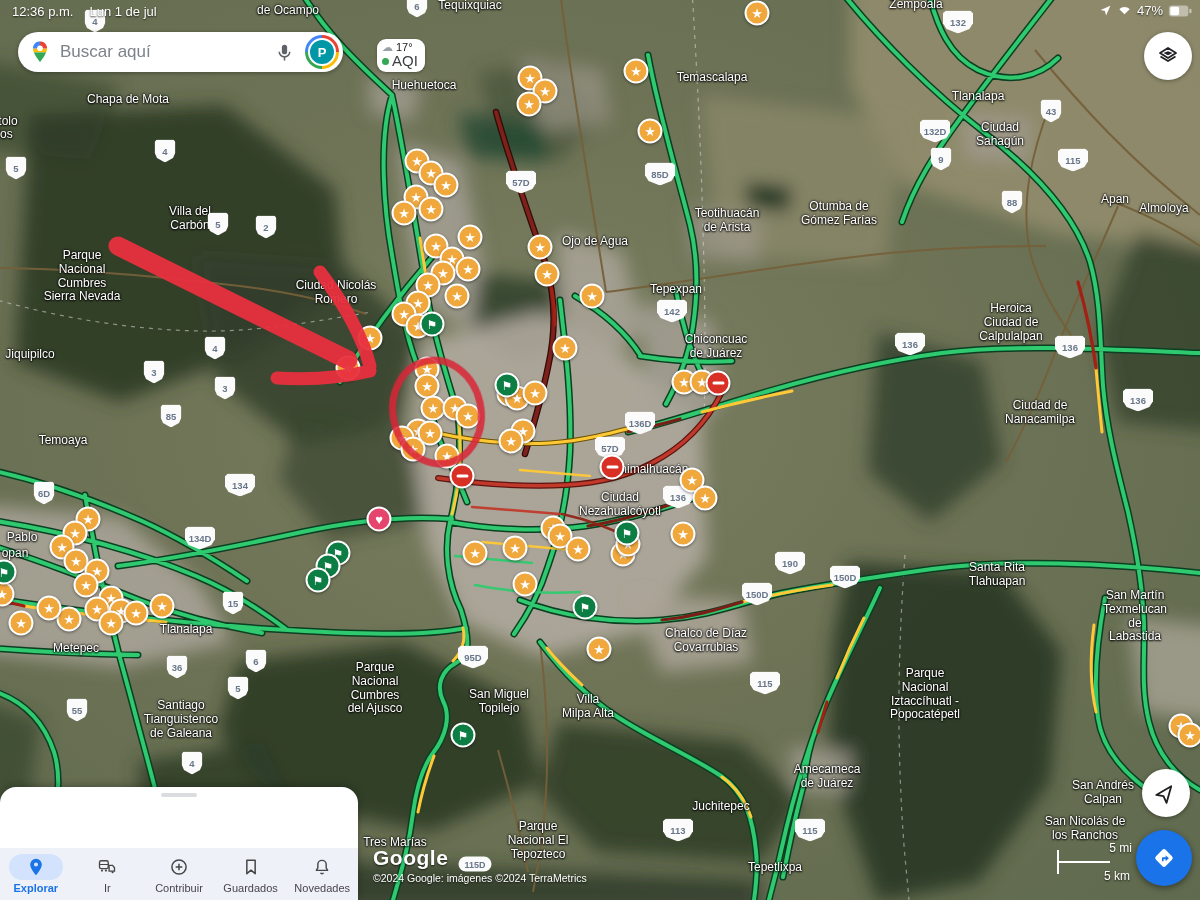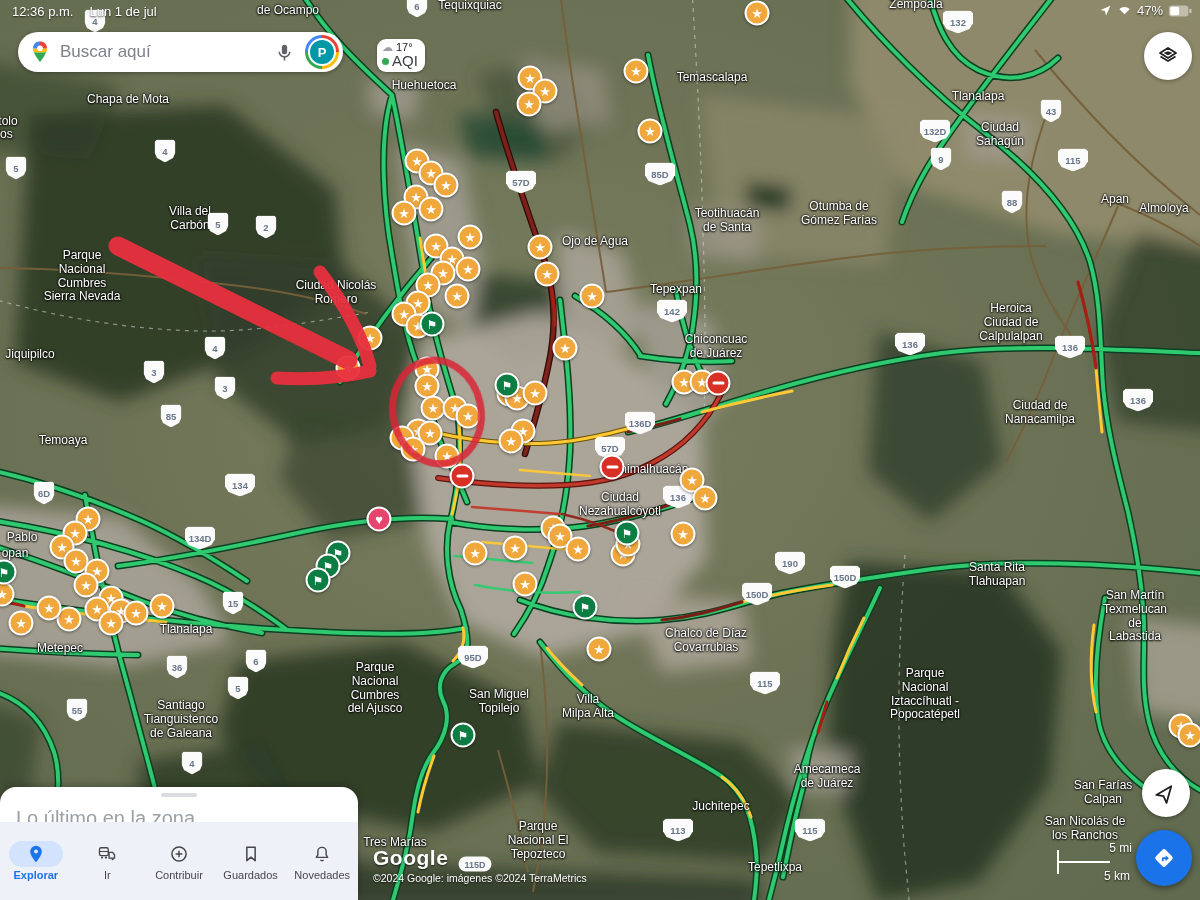--- a/index.html
+++ b/index.html
@@ -64,21 +64,21 @@
   #weather-temp{font-size:11px;color:#202124;font-weight:500}
   #weather-cloud{color:#9aa0a6;font-size:11px}
   .aqi-dot{width:7px;height:7px;border-radius:50%;background:#34a853}
   #weather-aqi{font-size:15px;color:#3c4043}
   #layers-btn{right:8px;top:32px;width:48px;height:48px;border-radius:50%;background:#fff;
     box-shadow:0 1px 4px rgba(0,0,0,.35);display:flex;align-items:center;justify-content:center}
   #bottom-sheet{left:0;bottom:0;width:358px;height:113px;background:#fff;border-radius:16px 16px 0 0;
     box-shadow:0 -1px 8px rgba(0,0,0,.3);overflow:hidden}
   .drag-handle{width:36px;height:4px;border-radius:2px;background:#dadce0;margin:6px auto 0}
   #sheet-title{margin:10px 0 0 16px;color:#9aa0a6;font-size:20px}
-  #navbar{position:absolute;left:0;bottom:0;width:100%;height:78px;background:#eef1f7;
+  #navbar{position:absolute;left:0;bottom:0;width:100%;height:52px;background:#eef1f7;
     display:flex;align-items:stretch}
   .nav-item{flex:1;display:flex;flex-direction:column;align-items:center;justify-content:center;gap:2px}
   .nav-pill{width:54px;height:26px;border-radius:14px;display:flex;align-items:center;justify-content:center}
   .nav-item.active .nav-pill{background:#d3e3fd}
   .nav-label{font-size:11px;color:#49454f}
   .nav-item.active .nav-label{color:#1a73e8;font-weight:700}
   #loc-btn{right:10px;bottom:83px;width:48px;height:48px;border-radius:50%;background:#fff;
     box-shadow:0 1px 4px rgba(0,0,0,.4);display:flex;align-items:center;justify-content:center}
   #dir-fab{right:8px;bottom:14px;width:56px;height:56px;border-radius:50%;background:#1a73e8;
     box-shadow:0 2px 6px rgba(0,0,0,.45);display:flex;align-items:center;justify-content:center}
@@ -207,21 +207,21 @@
       <div class="map-label" style="left: 8px; top: 122px;">tolo</div>
       <div class="map-label" style="left: 5px; top: 135px;">los</div>
       <div class="map-label" style="left: 190px; top: 183px; margin-top: 36px;">Villa del
 Carbón</div>
       <div class="map-label" style="left: 978px; top: 97px;">Tlanalapa</div>
       <div class="map-label" style="left: 1000px; top: 135px;">Ciudad
 Sahagún</div>
       <div class="map-label" style="left: 1115px; top: 200px;">Apan</div>
       <div class="map-label" style="left: 1164px; top: 209px;">Almoloya</div>
       <div class="map-label" style="left: 727px; top: 221px;">Teotihuacán
-de Santa</div>
+de Arista</div>
       <div class="map-label" style="left: 839px; top: 214px;">Otumba de
 Gómez Farías</div>
       <div class="map-label" style="left: 595px; top: 242px;">Ojo de Agua</div>
       <div class="map-label" style="left: 676px; top: 290px;">Tepexpan</div>
       <div class="map-label" style="left: 336px; top: 293px;">Ciudad Nicolás
 Romero</div>
       <div class="map-label" style="left: 82px; top: 277px;">Parque
 Nacional
 Cumbres
 Sierra Nevada</div>
@@ -238,42 +238,42 @@
       <div class="map-label" style="left: 620px; top: 505px;">Ciudad
 Nezahualcóyotl</div>
       <div class="map-label" style="left: 22px; top: 538px;">Pablo</div>
       <div class="map-label" style="left: 15px; top: 554px;">opan</div>
       <div class="map-label" style="left: 997px; top: 575px;">Santa Rita
 Tlahuapan</div>
       <div class="map-label" style="left: 1135px; top: 617px;">San Martín
 Texmelucan
 de Labastida</div>
       <div class="map-label" style="left: 186px; top: 630px;">Tlanalapa</div>
-      <div class="map-label" style="left: 60px; top: 649px;">Metepec</div>
+      <div class="map-label" style="left: 76px; top: 649px;">Metepec</div>
       <div class="map-label" style="left: 706px; top: 641px;">Chalco de Díaz
 Covarrubias</div>
       <div class="map-label" style="left: 375px; top: 689px;">Parque
 Nacional
 Cumbres
 del Ajusco</div>
       <div class="map-label" style="left: 478px; top: 702px; margin-left: 21px;">San Miguel
 Topilejo</div>
       <div class="map-label" style="left: 588px; top: 707px;">Villa
 Milpa Alta</div>
       <div class="map-label" style="left: 181px; top: 720px;">Santiago
 Tianguistenco
 de Galeana</div>
       <div class="map-label" style="left: 925px; top: 695px;">Parque
 Nacional
 Iztaccíhuatl -
 Popocatépetl</div>
       <div class="map-label" style="left: 827px; top: 777px;">Amecameca
 de Juárez</div>
       <div class="map-label" style="left: 721px; top: 807px;">Juchitepec</div>
-      <div class="map-label" style="left: 1103px; top: 793px;">San Farías
+      <div class="map-label" style="left: 1103px; top: 793px;">San Andrés
 Calpan</div>
       <div class="map-label" style="left: 1085px; top: 829px;">San Nicolás de
 los Ranchos</div>
       <div class="map-label" style="left: 395px; top: 843px;">Tres Marías</div>
       <div class="map-label" style="left: 538px; top: 841px;">Parque
 Nacional El
 Tepozteco</div>
       <div class="map-label" style="left: 775px; top: 868px;">Tepetlixpa</div>
       <div class="shield" style="left: 95px; top: 21px;">4</div>
       <div class="shield" style="left: 417px; top: 6px;">6</div>
@@ -692,21 +692,20 @@
   <div class="chrome" id="scalebar">
     <svg width="84" height="36">
         <path d="M8,6 V30 M8,18 H60" stroke="#fff" stroke-width="2" fill="none"></path>
       </svg>
     <span id="scale-mi">5 mi</span>
     <span id="scale-km">5 km</span>
   </div>
 
   <div class="chrome" id="bottom-sheet">
     <div class="drag-handle"></div>
-    <div id="sheet-title">Lo último en la zona...</div>
     <div id="navbar">
       <div class="nav-item active">
         <span class="nav-pill">
             <svg width="20" height="20" viewBox="0 0 24 24">
               <path d="M12 2a7 7 0 0 0-7 7c0 5.2 7 13 7 13s7-7.8 7-13a7 7 0 0 0-7-7zm0 9.5a2.5 2.5 0 1 1 0-5 2.5 2.5 0 0 1 0 5z" fill="#1a73e8"></path>
             </svg>
           </span>
         <span class="nav-label">Explorar</span>
       </div>
       <div class="nav-item">

